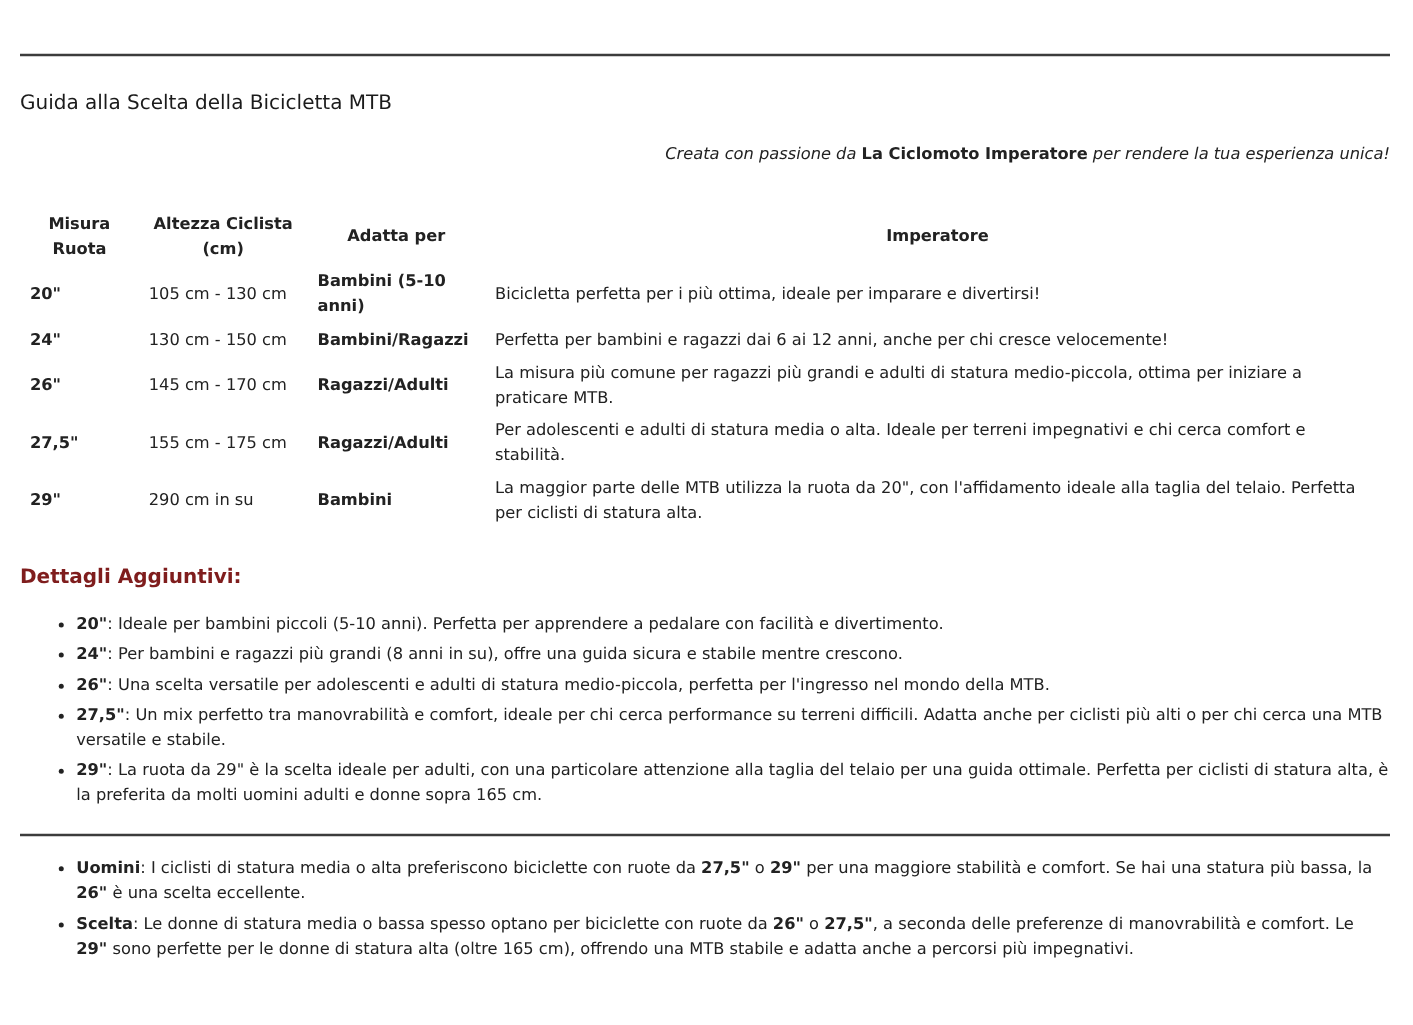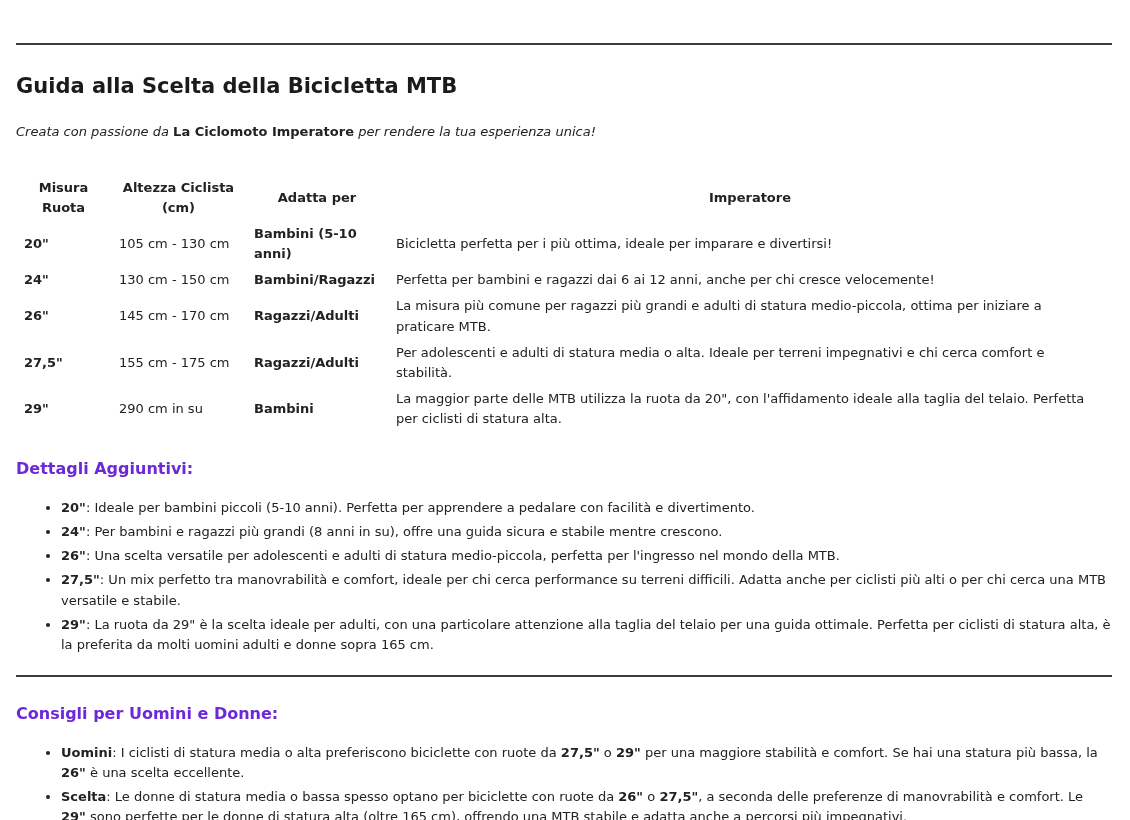--- a/index.html
+++ b/index.html
@@ -16,28 +16,29 @@
     padding: 0 18px 10px 16px;
   }
   hr.rule {
     border: none;
     border-top: 2px solid #3c3c3c;
     margin: 0;
   }
   hr.rule-top { margin-top: 43px; }
   hr.rule-mid { margin-top: 20px; }
   h1.title {
-    font-size: 21px;
+    font-size: 16px;
     color: #1b1b1b;
     margin: 25px 0 0 0;
-    font-weight: bold;
+    font-weight: normal;
   }
   p.subtitle {
     font-style: italic;
-    margin: 19px 0 0 0;
+    margin: 19px 0 0 10px;
+    text-align: right;
   }
   p.subtitle b { font-style: normal; }
   table.size-table {
     border-collapse: collapse;
     margin-top: 33px;
     width: 100%;
   }
   table.size-table th {
     font-weight: bold;
     text-align: center;
@@ -47,21 +48,21 @@
   table.size-table td {
     text-align: left;
     vertical-align: middle;
     padding: 3px 8px;
   }
   td.c-size, td.c-suited { font-weight: bold; }
   h3.section-heading {
     font-size: 16px;
     font-weight: bold;
     margin: 25px 0 0 0;
-    color: #6d28d9;
+    color: #7f1d1d;
   }
   ul.bullet-list {
     margin: 16px 0 0 0;
     padding-left: 45px;
   }
   ul.bullet-list li { margin: 0 0 4px 0; }
 </style>
 </head>
 <body>
 
@@ -134,20 +135,19 @@
 
   <li><b>26"</b>: Una scelta versatile per adolescenti e adulti di statura medio-piccola, perfetta per l'ingresso nel mondo della MTB.</li>
 
   <li><b>27,5"</b>: Un mix perfetto tra manovrabilità e comfort, ideale per chi cerca performance su terreni difficili. Adatta anche per ciclisti più alti o per chi cerca una MTB versatile e stabile.</li>
 
   <li><b>29"</b>: La ruota da 29" è la scelta ideale per adulti, con una particolare attenzione alla taglia del telaio per una guida ottimale. Perfetta per ciclisti di statura alta, è la preferita da molti uomini adulti e donne sopra 165 cm.</li>
 </ul>
 
   <hr class="rule rule-mid">
 
-  <h3 class="section-heading">Consigli per Uomini e Donne:</h3>
   <ul class="bullet-list">
   <li><b>Uomini</b>: I ciclisti di statura media o alta preferiscono biciclette con ruote da <b>27,5"</b> o <b>29"</b> per una maggiore stabilità e comfort. Se hai una statura più bassa, la <b>26"</b> è una scelta eccellente.</li>
 
   <li><b>Scelta</b>: Le donne di statura media o bassa spesso optano per biciclette con ruote da <b>26"</b> o <b>27,5"</b>, a seconda delle preferenze di manovrabilità e comfort. Le <b>29"</b> sono perfette per le donne di statura alta (oltre 165 cm), offrendo una MTB stabile e adatta anche a percorsi più impegnativi.</li>
 </ul>
 
 </div>
 
 </body></html>

